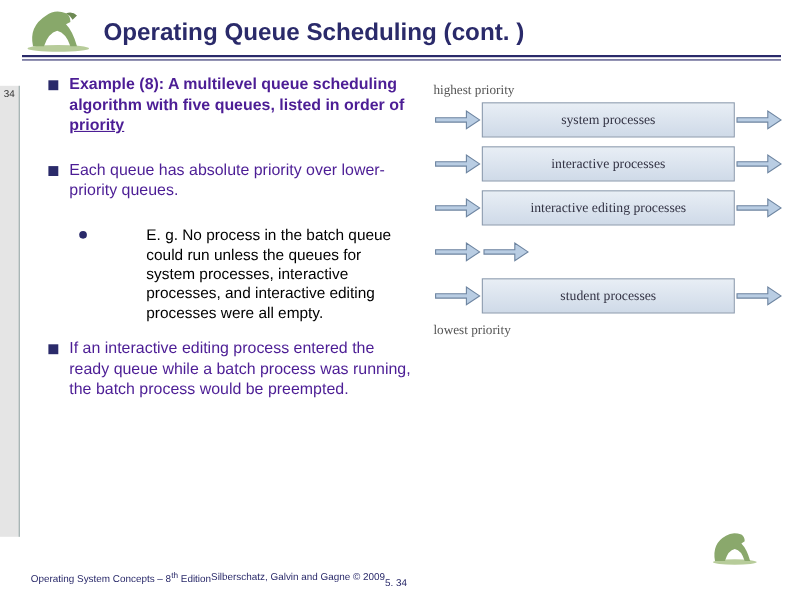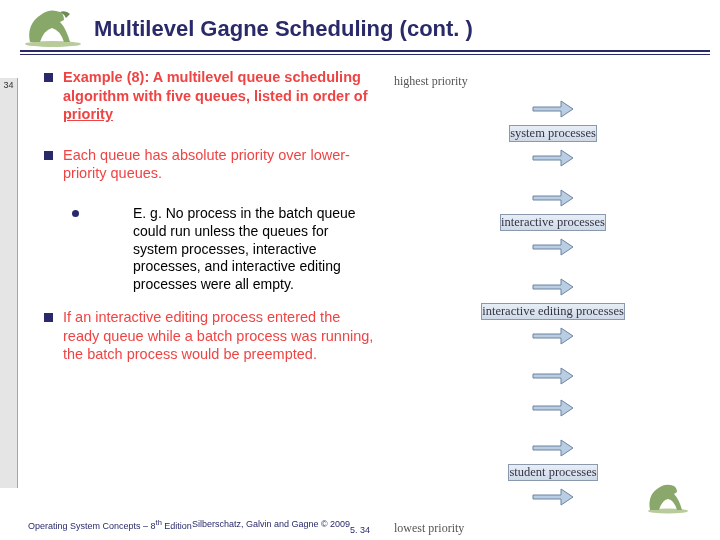--- a/index.html
+++ b/index.html
@@ -25,28 +25,28 @@
     position: absolute; left: 0; top: 78px;
     width: 18px; height: 410px;
     background: #e5e5e5; border-right: 1px solid #9aa;
     font-size: 9px; color: #333; text-align: center; padding-top: 2px;
   }
   .body { position: absolute; left: 44px; top: 68px; right: 10px; bottom: 40px; }
   .col-left { position: absolute; left: 0; top: 0; width: 330px; }
   .col-right { position: absolute; left: 350px; top: 6px; width: 318px; }
   .b1 { display: flex; margin-bottom: 22px; }
   .b1 .sq { width: 9px; height: 9px; background: #2a2a6a; margin-top: 5px; margin-right: 10px; flex: none; }
-  .b1 .txt { font-size: 14.5px; color: #ef4444; line-height: 1.28; }
+  .b1 .txt { font-size: 14.5px; color: #4c1d95; line-height: 1.28; }
   .b1.bold .txt { font-weight: bold; }
   .b2 { display: flex; margin: 6px 0 14px 28px; gap: 44px; }
   .b2 .dot { width: 7px; height: 7px; border-radius: 50%; background: #2a2a6a; margin-top: 5px; margin-right: 10px; flex: none; }
   .b2 .txt { font-size: 14px; color: #000; line-height: 1.28; }
   .underline { text-decoration: underline; }
   .prio-label { font-family: Georgia, 'Times New Roman', serif; font-size: 12px; color: #555; }
-  .queue-row { display: flex; align-items: center; margin-bottom: 8px; flex-direction: column; }
+  .queue-row { display: flex; align-items: center; margin-bottom: 8px; }
   .arrow-in, .arrow-out { flex: none; }
   .qbox {
     flex: 1; height: 32px;
     background: linear-gradient(#e8eef5, #cfdae8);
     border: 1px solid #8a99ad;
     display: flex; align-items: center; justify-content: center;
     font-family: Georgia, 'Times New Roman', serif;
     font-size: 12.5px; color: #334;
   }
   .footer {
@@ -63,21 +63,21 @@
 <body>
 
 <div class="slide">
 
   <div class="header">
     <svg class="dino-top" viewBox="0 0 66 44">
       <ellipse cx="33" cy="40" rx="28" ry="3" fill="#b7cc9a"></ellipse>
       <path d="M10 38 Q6 20 22 10 Q30 4 40 8 Q44 10 44 16 L40 18 Q46 24 50 38 L44 38 Q40 26 32 24 Q24 26 20 38 Z" fill="#88a86a"></path>
       <path d="M40 8 Q46 6 50 10 L46 14 Q44 10 40 8 Z" fill="#6e8a54"></path>
     </svg>
-    <div class="title">Multilevel Gagne Scheduling (cont. )</div>
+    <div class="title">Operating Queue Scheduling (cont. )</div>
     <div class="hr1"></div>
     <div class="hr2"></div>
   </div>
 
   <div class="page-tab">34</div>
 
   <div class="body">
 
     <div class="col-left">
 

